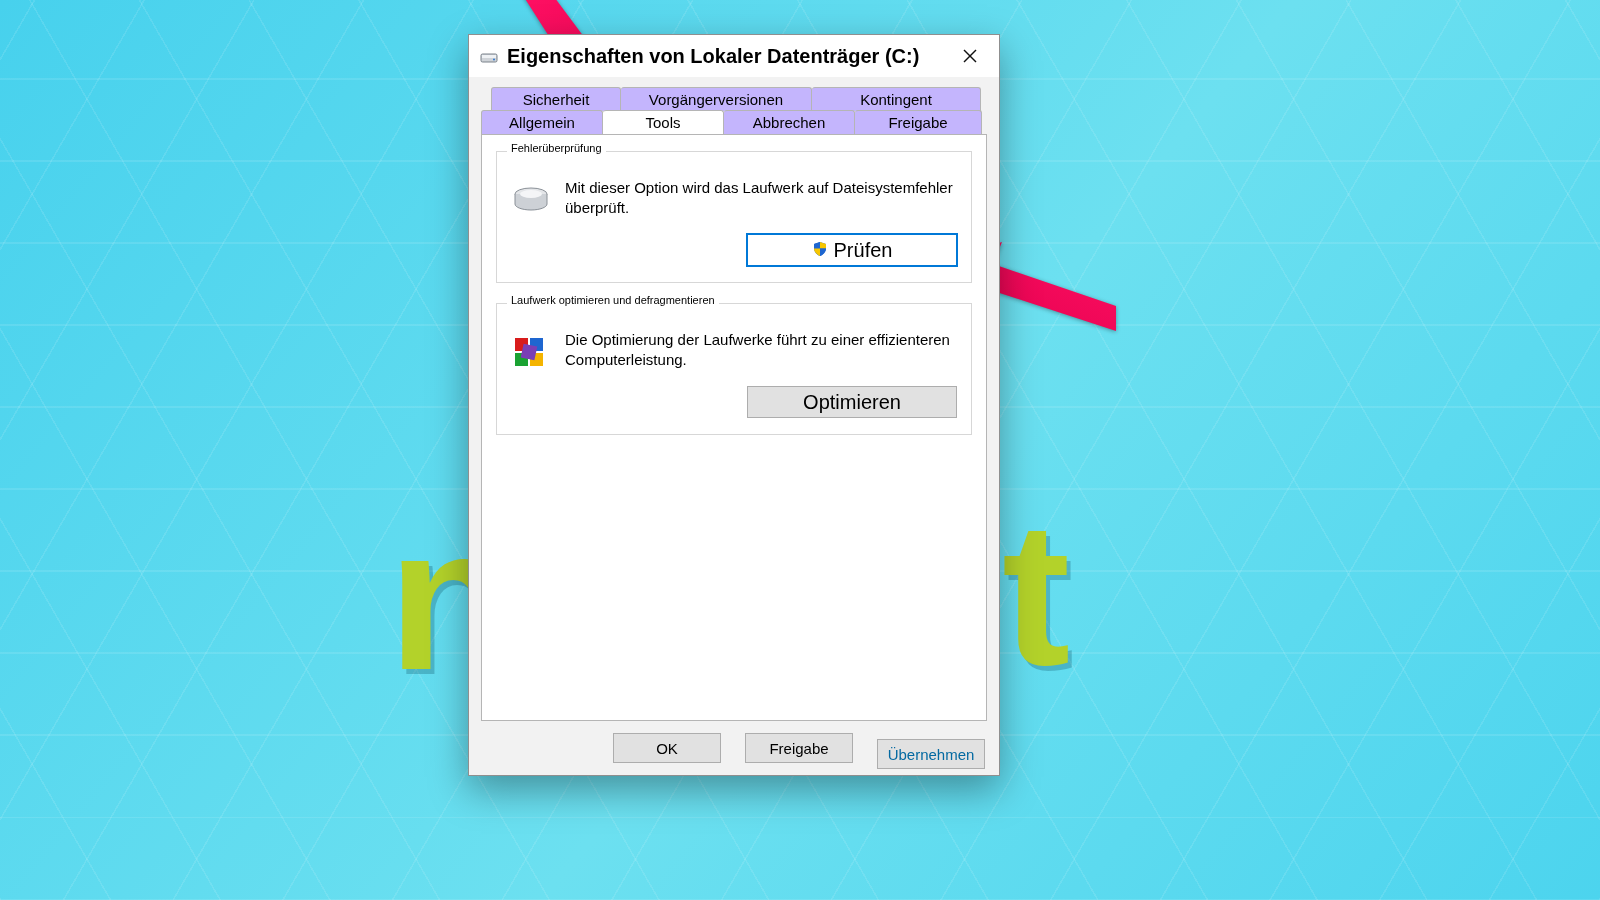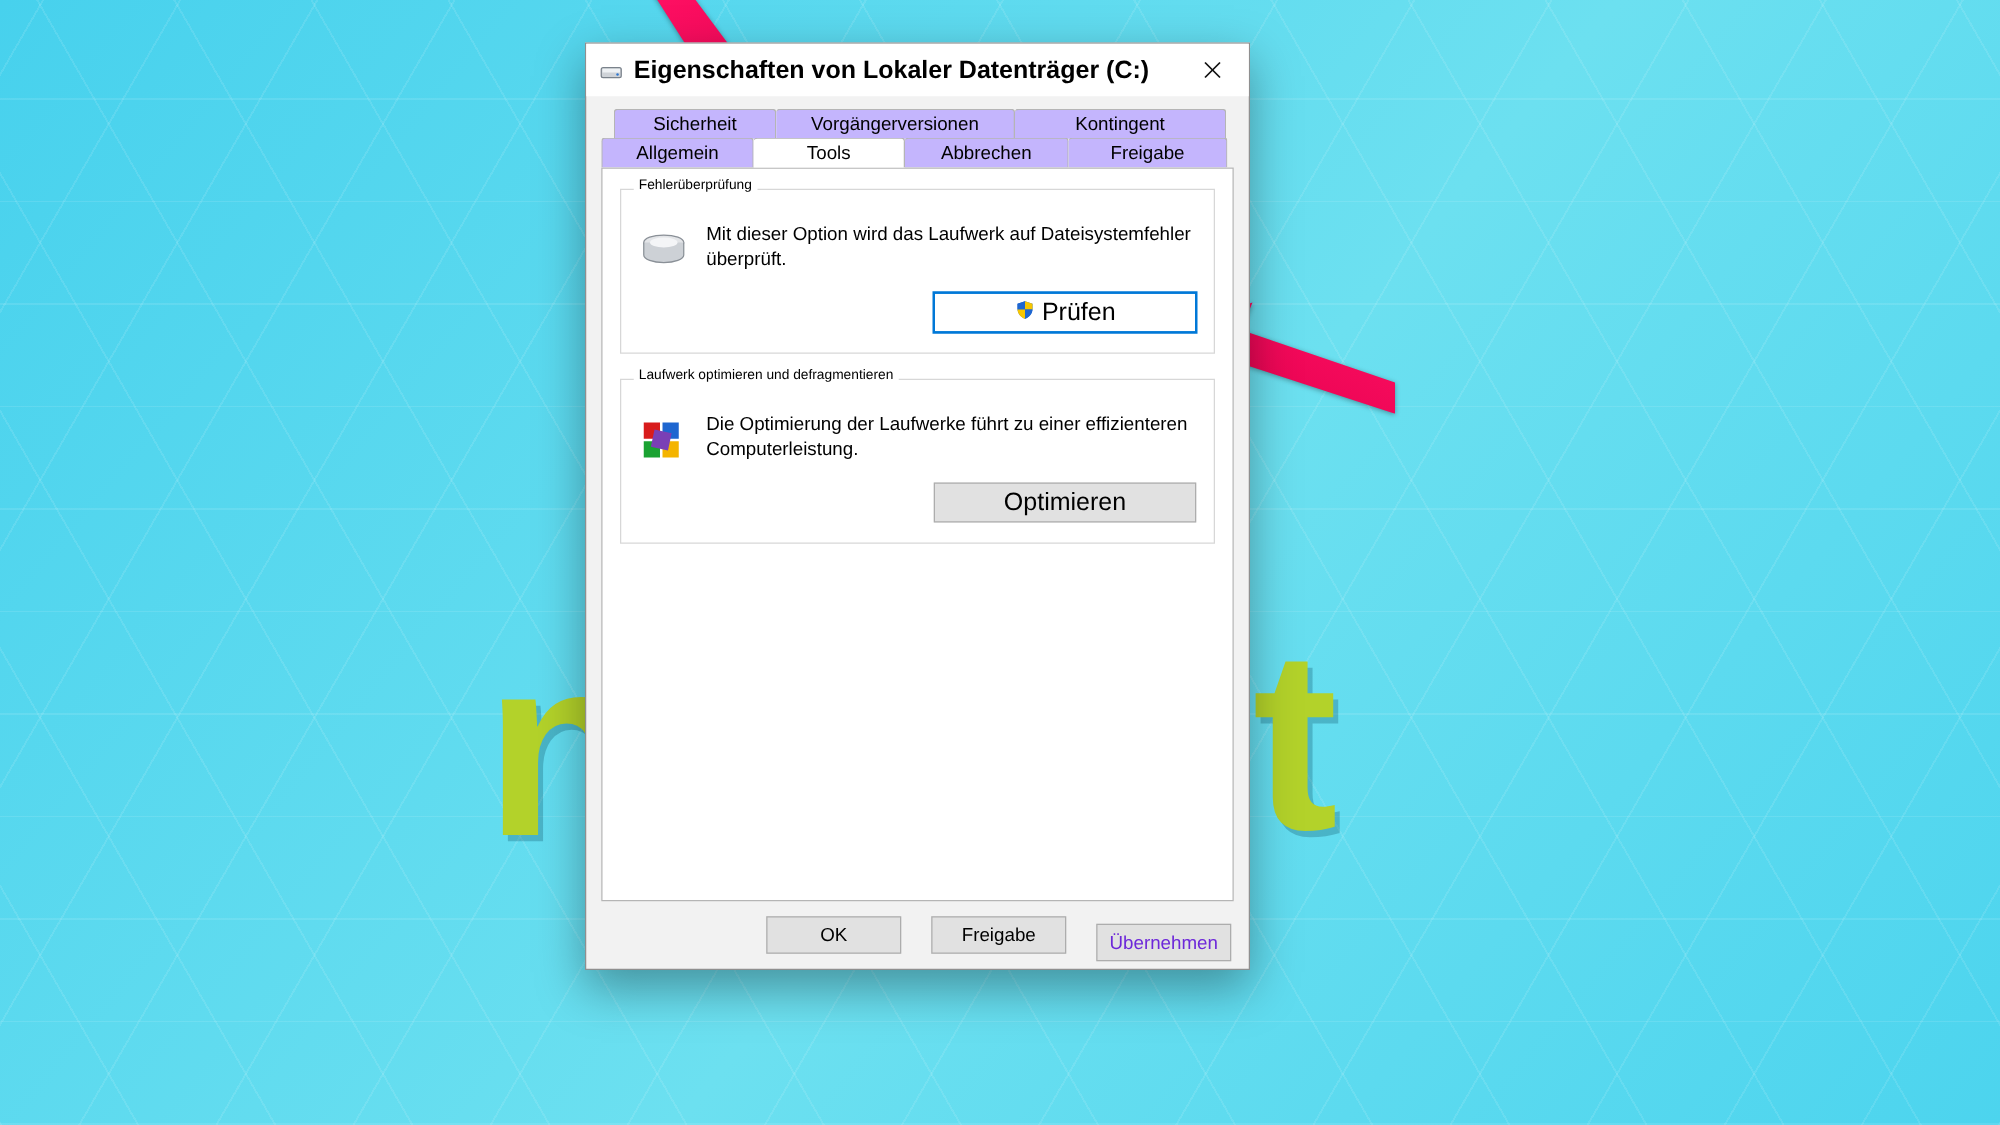--- a/index.html
+++ b/index.html
@@ -131,21 +131,21 @@
     gap:24px;padding:0 14px;
   }
   .footer .fbtn{
     width:106px;height:28px;
     font-size:15px;
     background:#e1e1e1;
     border:1px solid #adadad;
     display:flex;align-items:center;justify-content:center;
     cursor:pointer;
   }
-  .footer .fbtn.disabled{color:#6d28d9;cursor:default;margin-top:12px;}
+  .footer .fbtn.disabled{color:#0369a1;cursor:default;margin-top:12px;}
 </style>
 </head>
 <body>
 
 <div class="desktop">
   <div class="bg-letter n">n</div>
   <div class="bg-letter t">t</div>
 
   <div class="arrow" style="left:500px;top:-6px;">
     <svg width="170" height="175" viewBox="0 0 170 175">

